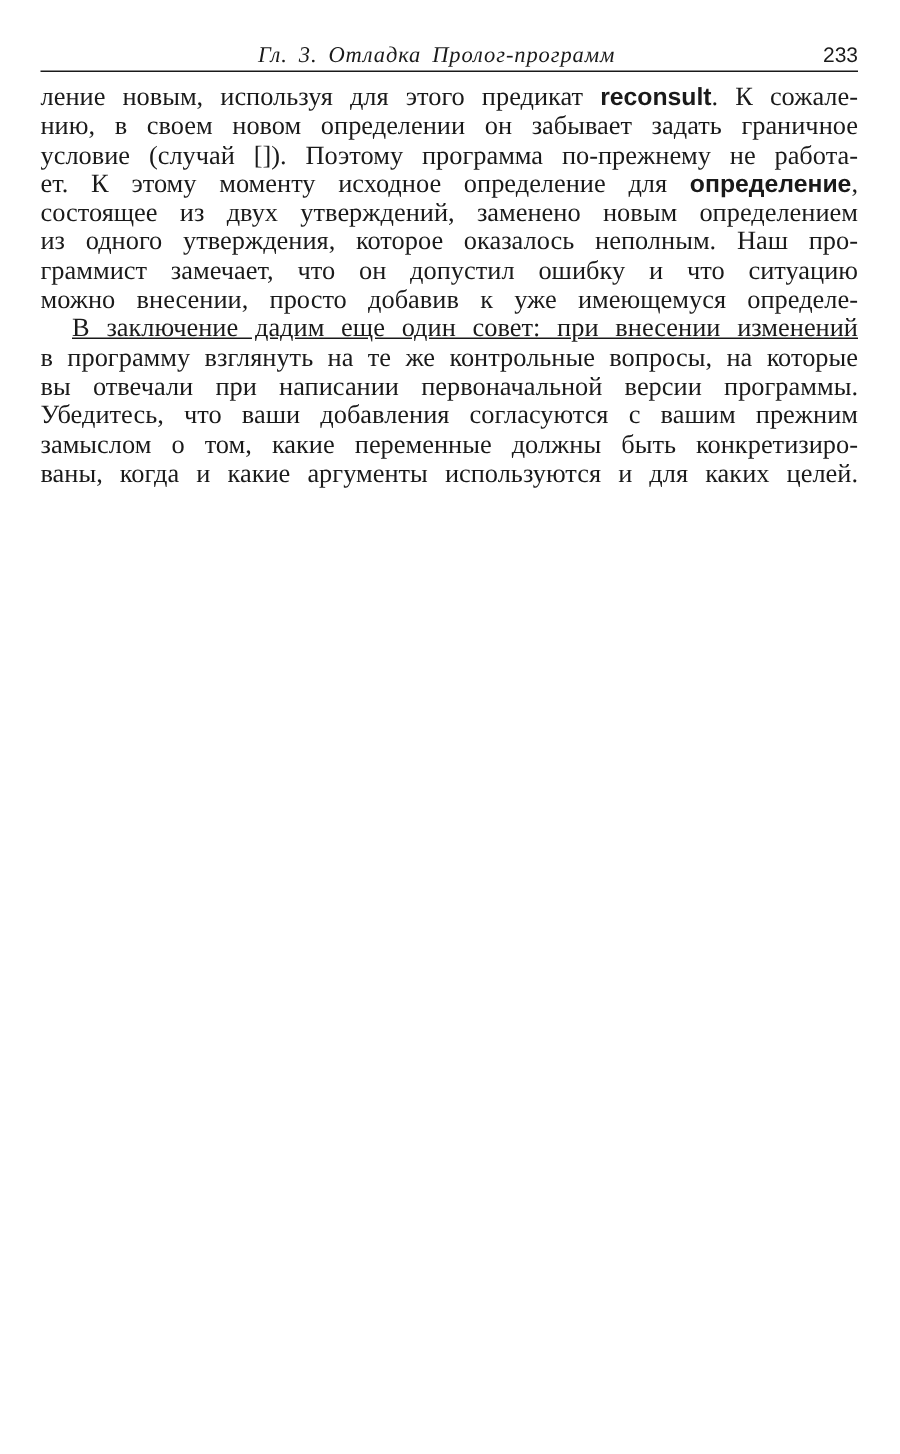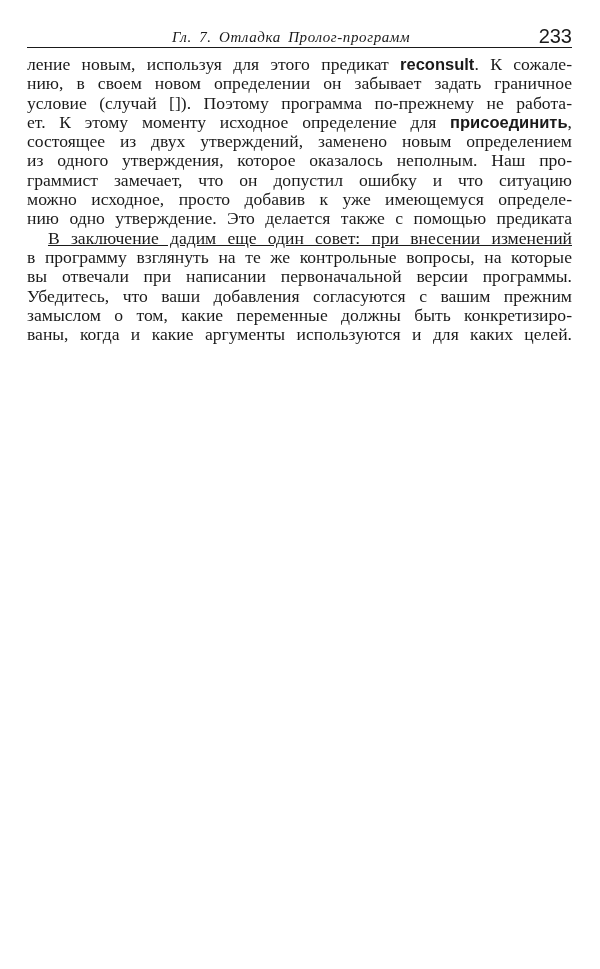--- a/index.html
+++ b/index.html
@@ -34,21 +34,21 @@
       top: 2px;
       font-style: italic;
       letter-spacing: 0.6px;
       word-spacing: 3px;
     }
     .running-head .folio {
       position: absolute;
       right: 0;
       top: 1px;
       font-family: "Liberation Sans", "DejaVu Sans", sans-serif;
-      font-size: 20px;
+      font-size: 14px;
     }
     .body {
       margin-top: 7px;
       font-size: 17.6px;
       line-height: 19.3px;
       text-align: justify;
     }
     .body .line {
       display: block;
       white-space: nowrap;
@@ -68,34 +68,33 @@
       font-weight: bold;
       font-size: 16.5px;
       margin-top: 20px;
     }
   </style>
 </head>
 <body>
 
 <div class="page">
   <div class="running-head">
-    <span class="chapter">Гл. 7. Отладка Пролог-программ</span>
+    <span class="chapter">Гл. 3. Отладка Пролог-программ</span>
     <span class="folio">233</span>
   </div>
   <div class="body" id="body-text">
       <div>
         <span class="line"><span>ление новым, используя для этого предикат </span><span class="b">reconsult</span><span>. К сожале-</span></span>
         <span class="line"><span>нию, в своем новом определении он забывает задать граничное</span></span>
         <span class="line"><span>условие (случай []). Поэтому программа по-прежнему не работа-</span></span>
-        <span class="line"><span>ет. К этому моменту исходное определение для </span><span class="b">присоединить</span><span>,</span></span>
+        <span class="line"><span>ет. К этому моменту исходное определение для </span><span class="b">определение</span><span>,</span></span>
         <span class="line"><span>состоящее из двух утверждений, заменено новым определением</span></span>
         <span class="line"><span>из одного утверждения, которое оказалось неполным. Наш про-</span></span>
         <span class="line"><span>граммист замечает, что он допустил ошибку и что ситуацию</span></span>
-        <span class="line"><span>можно исходное, просто добавив к уже имеющемуся определе-</span></span>
-        <span class="line"><span>нию одно утверждение. Это делается также с помощью предиката</span></span>
+        <span class="line"><span>можно внесении, просто добавив к уже имеющемуся определе-</span></span>
       </div>
       <div>
         <span class="line indent"><span>В заключение дадим еще один совет: при внесении изменений</span></span>
         <span class="line"><span>в программу взглянуть на те же контрольные вопросы, на которые</span></span>
         <span class="line"><span>вы отвечали при написании первоначальной версии программы.</span></span>
         <span class="line"><span>Убедитесь, что ваши добавления согласуются с вашим прежним</span></span>
         <span class="line"><span>замыслом о том, какие переменные должны быть конкретизиро-</span></span>
         <span class="line"><span>ваны, когда и какие аргументы используются и для каких целей.</span></span>
       </div>
     </div>

